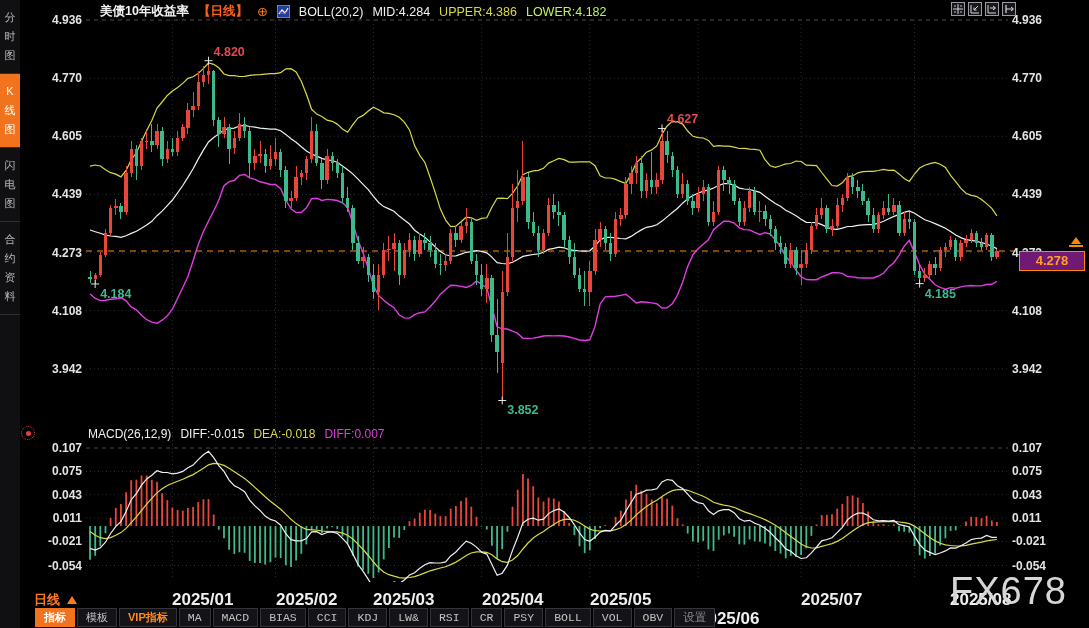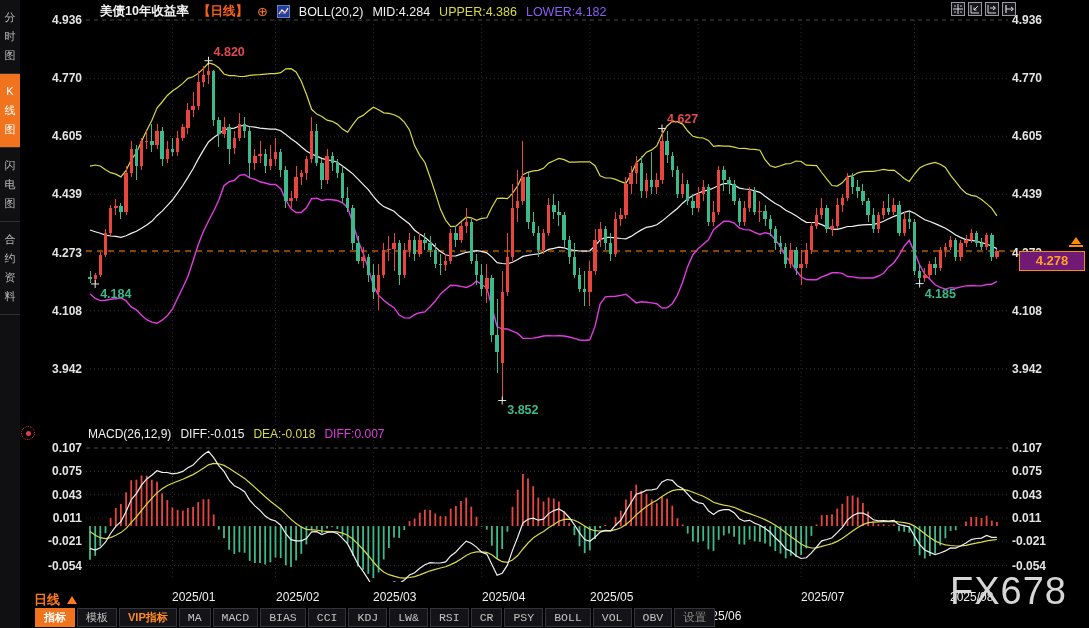--- a/index.html
+++ b/index.html
@@ -3,31 +3,31 @@
 <meta charset="utf-8">
 <style>
   html,body{margin:0;padding:0;background:#000;}
   body{width:1089px;height:628px;position:relative;overflow:hidden;
        font-family:"Liberation Sans","DejaVu Sans",sans-serif;}
   #chart-svg{position:absolute;left:0;top:0;z-index:1;}
   #overlay{position:absolute;left:0;top:0;width:1089px;height:472px;z-index:2;pointer-events:none;}
   .ax{position:absolute;font-size:12px;font-weight:600;color:#e4e4e4;width:62px;}
   .axl{left:20px;text-align:right;}
   .axr{left:1012px;text-align:left;}
-  .xlab{position:absolute;top:590px;font-size:12px;font-weight:normal;color:#efefef;}
+  .xlab{position:absolute;top:590px;font-size:17px;font-weight:bold;color:#efefef;}
   #sidebar{position:absolute;left:0;top:0;width:20px;height:628px;background:#101013;z-index:3;}
   .side-tab{padding:8px 0;border-bottom:1px solid #2e2e34;color:#b9b9b9;font-size:11px;line-height:19px;cursor:pointer;}
   .side-tab span{display:block;text-align:center;}
   .side-tab.active{background:#f2731d;color:#fff;}
   #title-bar{position:absolute;left:100px;top:3px;z-index:4;display:flex;align-items:center;gap:9px;font-size:12.5px;color:#f2f2f2;white-space:nowrap;}
   .t-name{font-weight:bold;}
   .t-period{color:#ff5f1c;font-weight:bold;}
   .t-plus{color:#ff7a1e;font-size:13px;}
   .t-upper{color:#d9d943;}
-  .t-lower{color:#8b5cf6;}
+  .t-lower{color:#bef264;}
   .t-ico svg{display:block;}
   #macd-bar{position:absolute;left:88px;top:427px;z-index:4;display:flex;gap:9px;font-size:12px;color:#f0f0f0;white-space:nowrap;}
   .m-dea{color:#d9d943;} .m-macd{color:#e03ce0;}
   #win-icons{position:absolute;left:951px;top:2px;z-index:5;display:flex;gap:3px;}
   .wicon{width:14px;height:14px;border:1px solid #9a9aa2;background:#17171b;display:flex;align-items:center;justify-content:center;cursor:pointer;box-sizing:border-box;}
   #price-tag{position:absolute;left:1019px;top:251px;width:64px;height:18px;border:1px solid #ff8a00;background:#701a75;color:#ffa028;font-size:13px;font-weight:bold;text-align:center;line-height:18px;z-index:5;}
   #latest-btn{position:absolute;left:1069px;top:237px;width:14px;z-index:5;cursor:pointer;}
   #latest-btn .tri{width:0;height:0;border-left:5px solid transparent;border-right:5px solid transparent;border-bottom:7px solid #ff8a00;margin:0 auto;}
   #latest-btn .base{height:2px;background:#ff8a00;margin-top:1px;}
   #rec-icon{position:absolute;left:21px;top:426px;width:12px;height:12px;border:1.5px dotted #d23c3c;border-radius:50%;display:flex;align-items:center;justify-content:center;z-index:4;}

